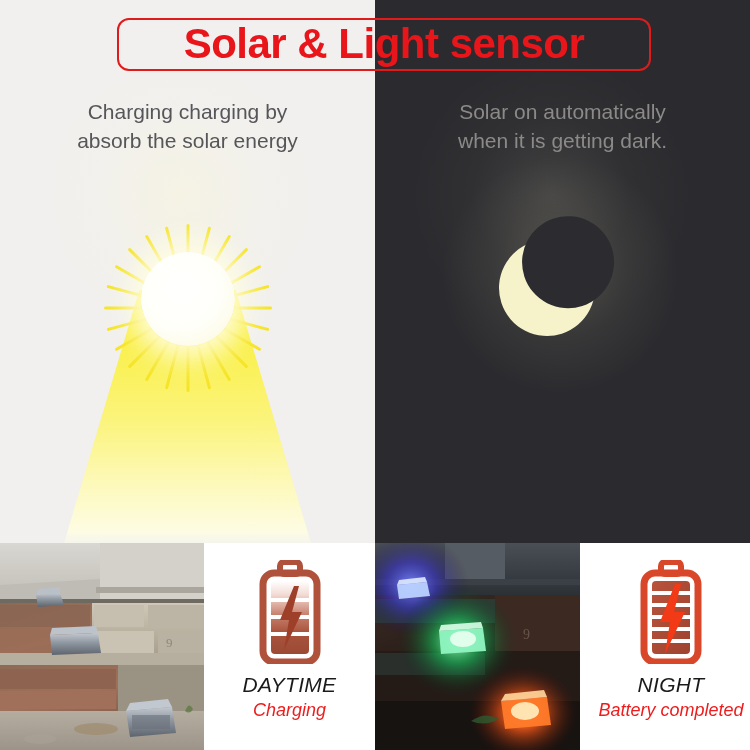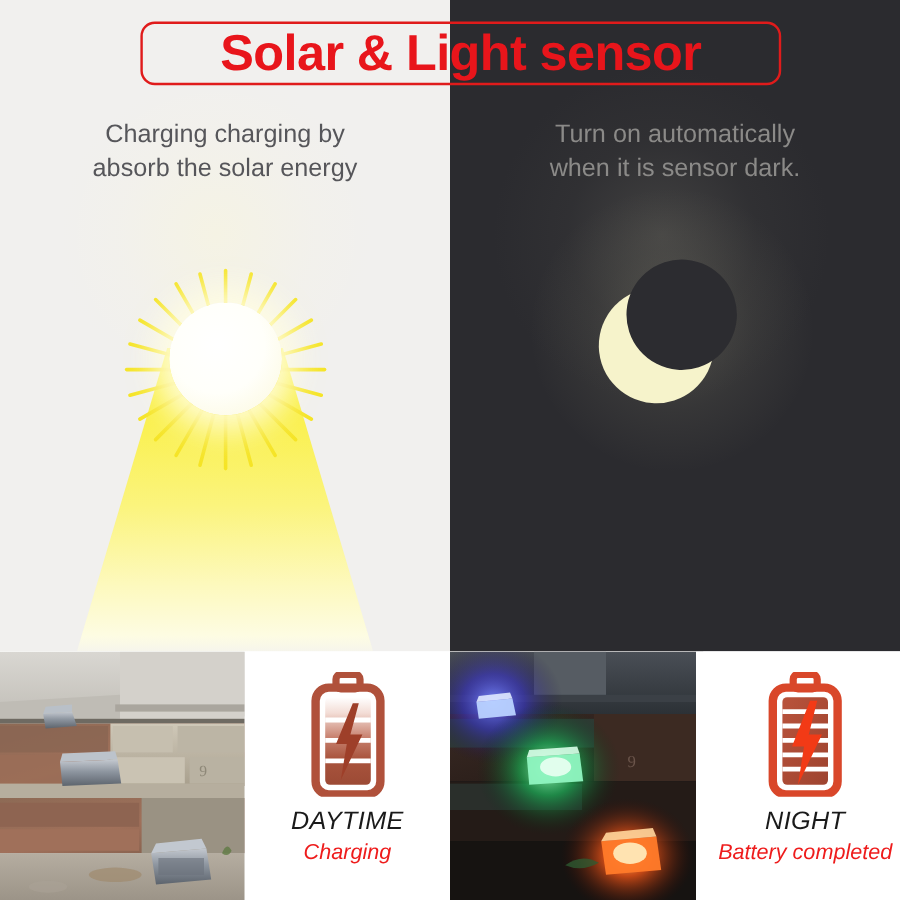--- a/index.html
+++ b/index.html
@@ -142,22 +142,22 @@
     <div id="title-box">
       <span id="title-text">Solar &amp; Light sensor</span>
     </div>
 
     <div class="subtitle" id="subtitle-left">
       <div>Charging charging by</div>
       <div>absorb the solar energy</div>
     </div>
 
     <div class="subtitle" id="subtitle-right">
-      <div>Turn on automatically</div>
-      <div>when it is sensor dark.</div>
+      <div>Solar on automatically</div>
+      <div>when it is getting dark.</div>
     </div>
   </div>
 
   <div id="bottom">
 
     <div class="photo" id="photo-day">
       <svg viewBox="0 0 204 207" preserveAspectRatio="none">
         <defs>
           <linearGradient id="dWall" x1="0" y1="0" x2="0" y2="1">
             <stop offset="0" stop-color="#d9d7d2"></stop>

